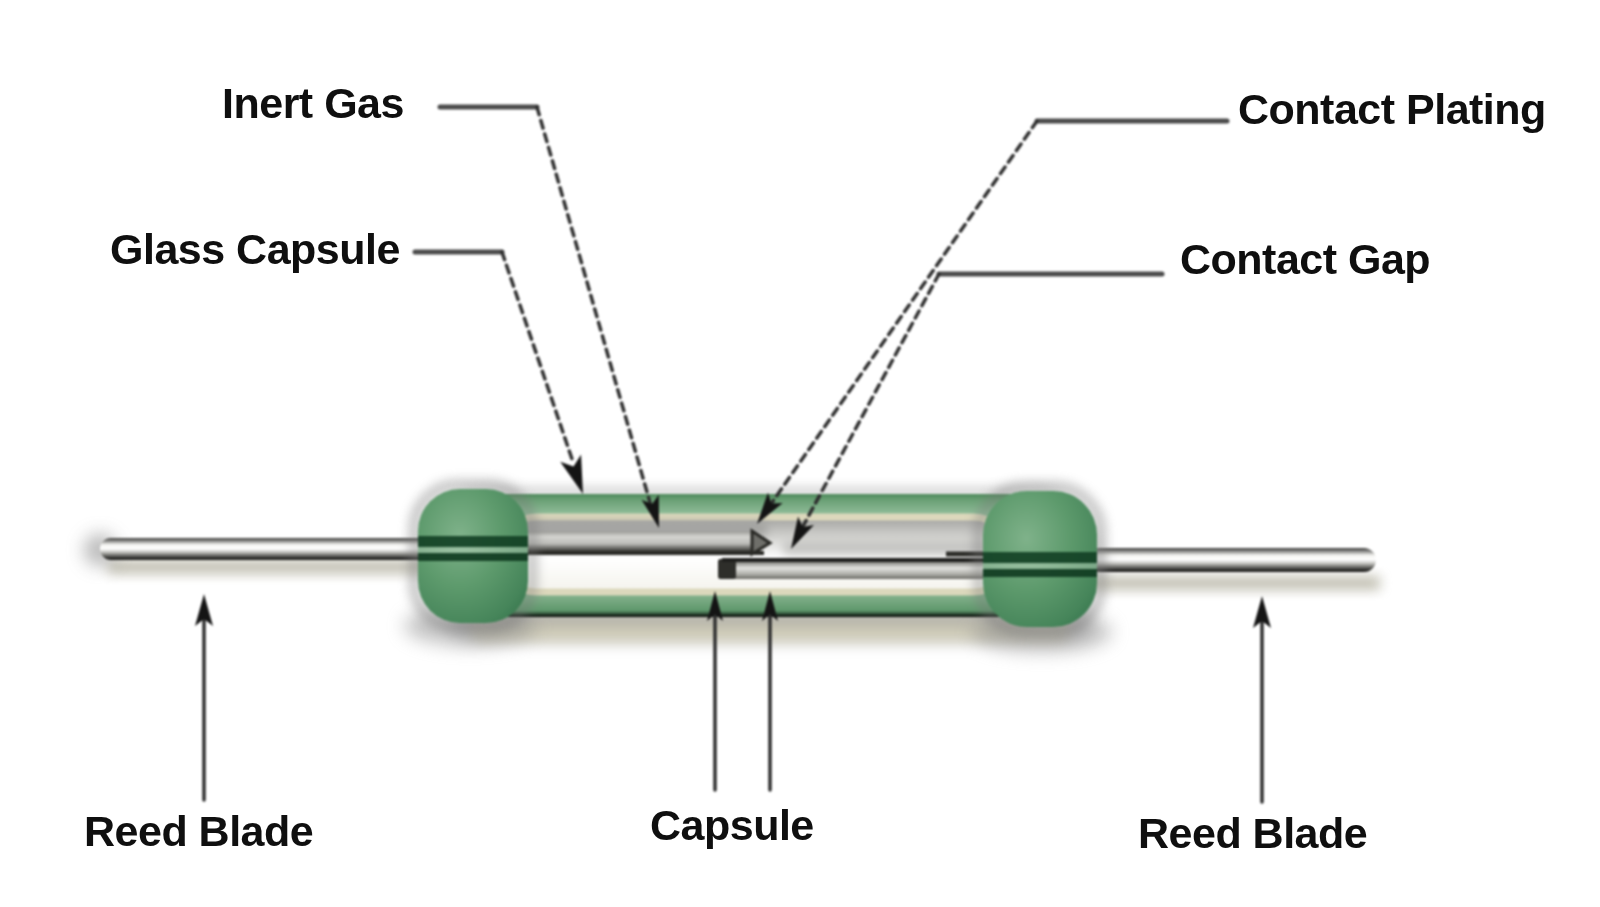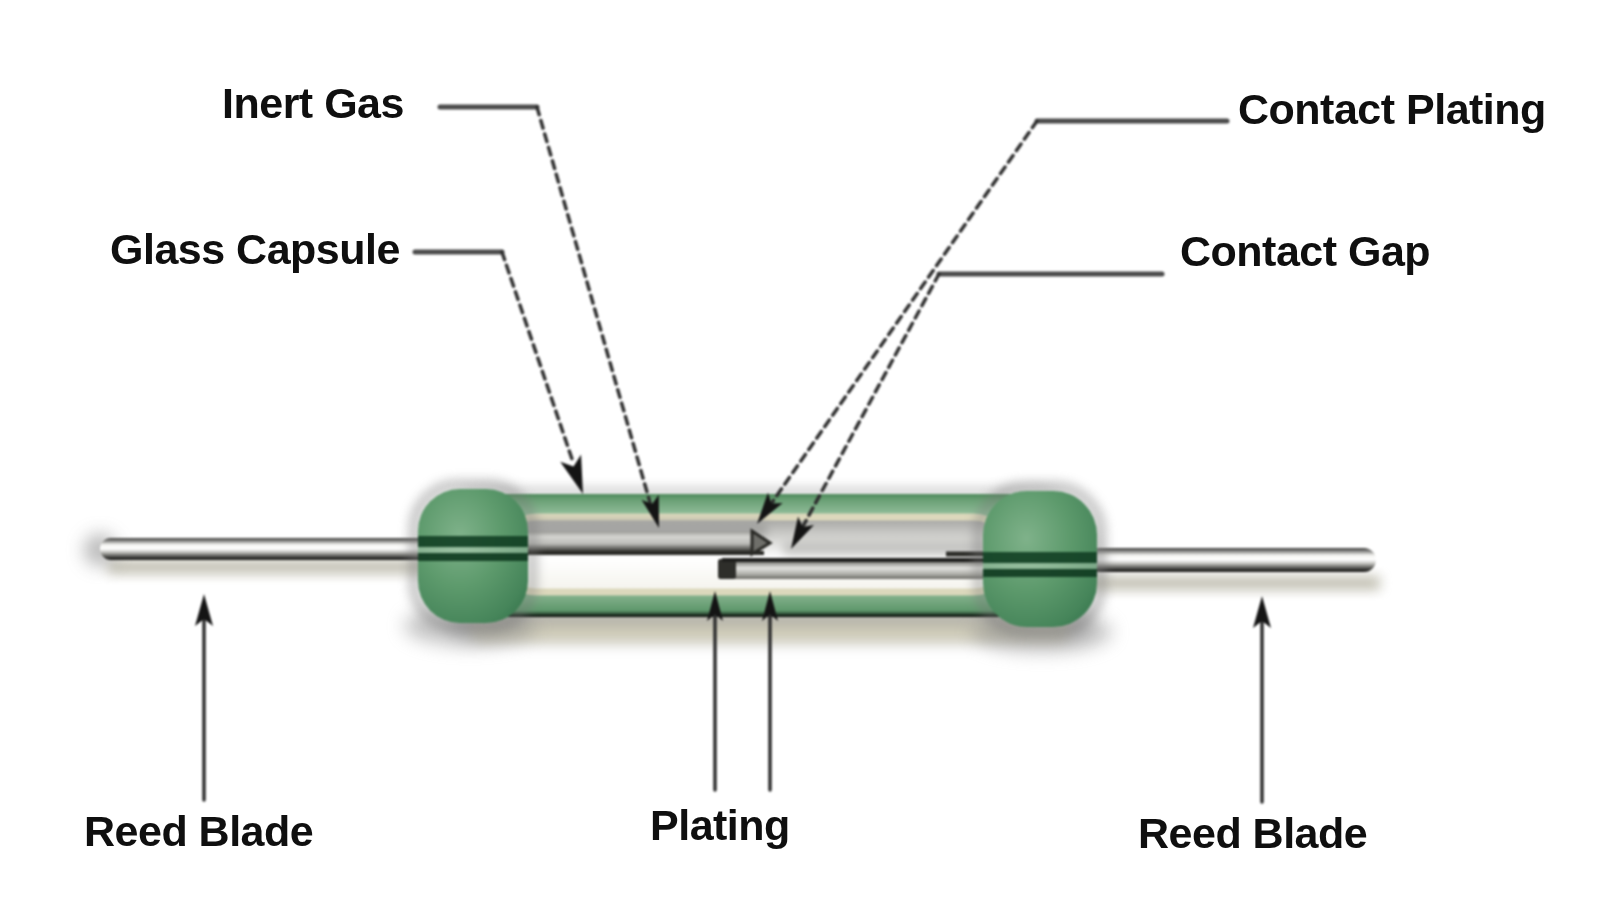--- a/index.html
+++ b/index.html
@@ -18,21 +18,21 @@
     position:absolute;
     font:bold 43px/1.08 "Liberation Sans",sans-serif;
     color:#0f0f0f;
     letter-spacing:-0.5px;
     white-space:nowrap;
     filter:blur(0.45px);
   }
   .lbl-inert-gas      {left:222px; top:80px;}
   .lbl-glass-capsule  {left:110px; top:226px;}
   .lbl-contact-plating{left:1238px;top:86px;}
-  .lbl-contact-gap    {left:1180px;top:228px;}
+  .lbl-contact-gap    {left:1180px;top:236px;}
   .lbl-reed-blade-l   {left:84px;  top:808px;}
   .lbl-overlap        {left:650px; top:802px;}
   .lbl-reed-blade-r   {left:1138px;top:810px;}
 </style>
 </head>
 <body>
 
 <div class="stage">
 
   <svg class="art" width="1600" height="907" viewBox="0 0 1600 907">
@@ -175,16 +175,16 @@
       <line x1="1262" y1="802" x2="1262" y2="614" stroke="#2e2e2e" stroke-width="3.5"></line>
       <polygon points="0,0 -32,9 -25,0 -32,-9" transform="translate(1262,596) rotate(-90)" fill="#141414" stroke="none"></polygon>
     </g>
   </svg>
 
   <div class="label lbl-inert-gas">Inert Gas</div>
   <div class="label lbl-contact-plating">Contact Plating</div>
   <div class="label lbl-glass-capsule">Glass Capsule</div>
   <div class="label lbl-contact-gap">Contact Gap</div>
   <div class="label lbl-reed-blade-l">Reed Blade</div>
-  <div class="label lbl-overlap">Plating</div>
+  <div class="label lbl-overlap">Capsule</div>
   <div class="label lbl-reed-blade-r">Reed Blade</div>
 
 </div>
 
 </body></html>

